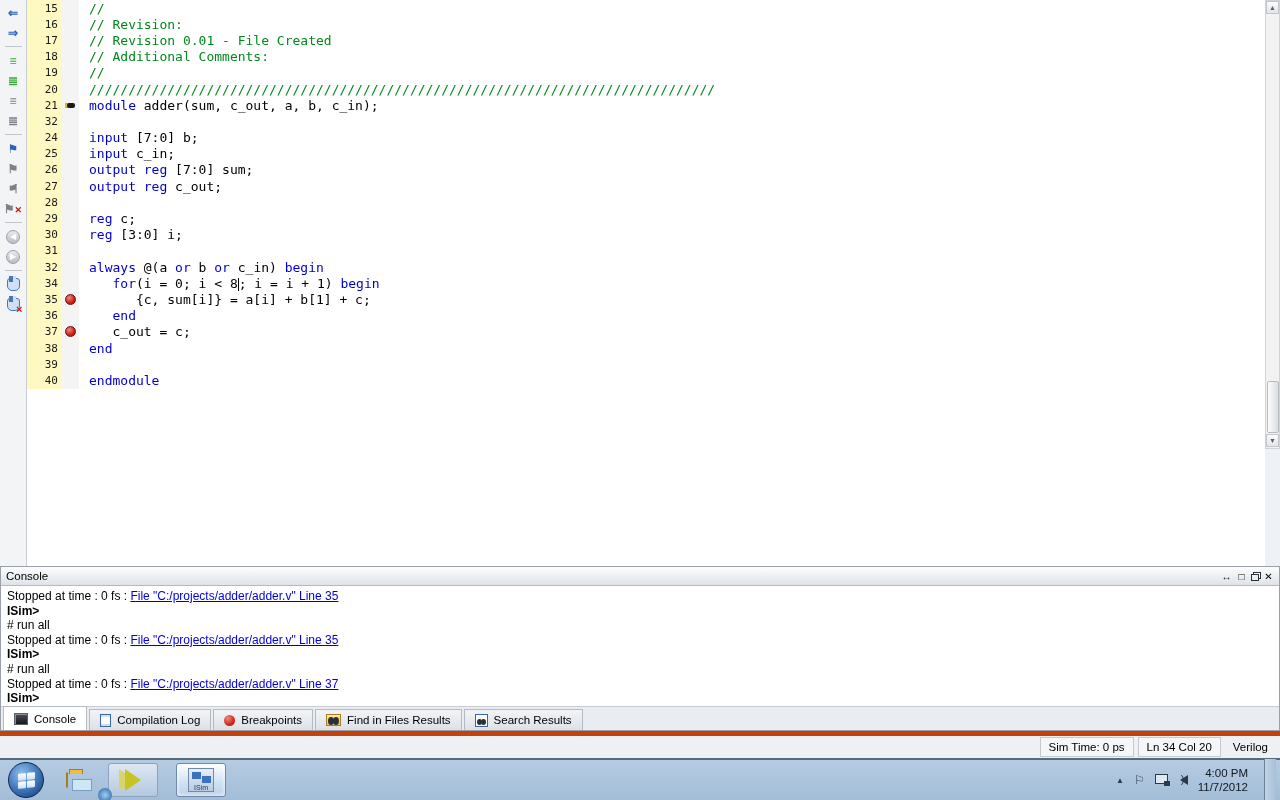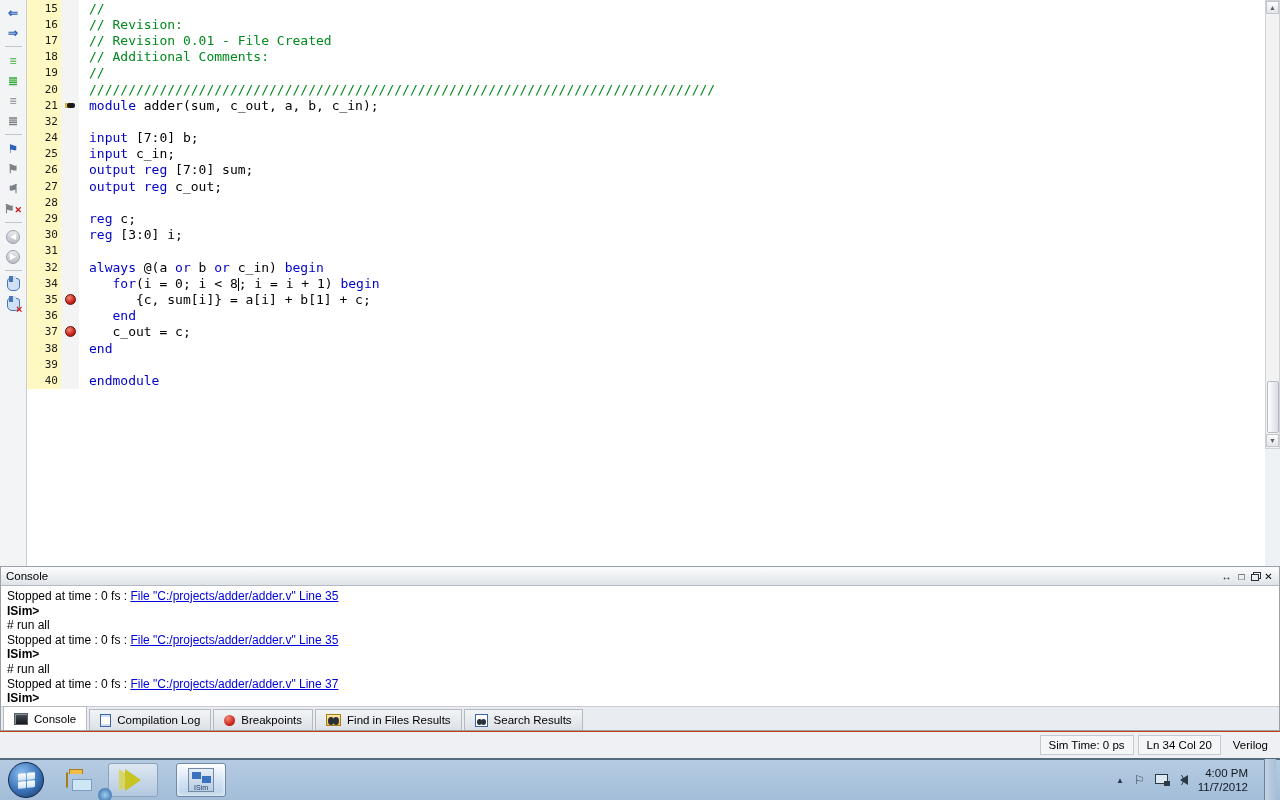--- a/index.html
+++ b/index.html
@@ -202,21 +202,21 @@
   .i-log { width:11px; height:13px; background:#fff; border:1px solid #3a66a8; box-shadow:inset 0 2px 0 #cfe0f4,inset 0 -2px 0 #cfe0f4; }
   .i-bpdot { width:11px; height:11px; border-radius:50%; background:radial-gradient(circle at 35% 30%, #f08a7a, #cc2218 65%, #8e1208); }
   .i-searchdoc { width:13px; height:13px; background:#fff; border:1px solid #3a66a8; position:relative; }
   .i-searchdoc::before,.i-searchdoc::after { content:""; position:absolute; bottom:1px; width:5px; height:6px; border-radius:50%; background:#2a3038; }
   .i-searchdoc::before { left:1px; } .i-searchdoc::after { right:1px; }
   .i-binocfolder { width:15px; height:12px; background:linear-gradient(#ffe9a8,#f4c24c); border:1px solid #a87d1e; position:relative; }
   .i-binocfolder::before,.i-binocfolder::after { content:""; position:absolute; top:2px; width:6px; height:8px; border-radius:50%; background:#2a3038; }
   .i-binocfolder::before { left:1px; } .i-binocfolder::after { right:1px; }
 
   
-  #statusbar { position:absolute; left:0; top:731px; width:1280px; height:27px; background:#eef0f3; border-top:1px solid #c2410c;
+  #statusbar { position:absolute; left:0; top:731px; width:1280px; height:27px; background:#eef0f3; border-top:5px solid #c2410c;
     display:flex; align-items:center; justify-content:flex-end; padding-right:4px; gap:4px; font-size:11.5px; }
   .status-cell { border:1px solid #c6cad0; background:#f4f6f8; height:20px; display:flex; align-items:center; padding:0 8px; }
   .status-cell.plain { border:none; background:none; }
 
   
   #taskbar { position:absolute; left:0; top:758px; width:1280px; height:42px;
     background:linear-gradient(#b5cbe2,#a3bdd8); border-top:2px solid #54땄6b7c; border-top:2px solid #546b7c; display:flex; align-items:center; }
   #start-orb { width:36px; height:36px; margin-left:8px; border-radius:50%;
     background:radial-gradient(circle at 38% 32%, #8fc0f0, #3a72b8 55%, #17325e); border:1px solid #10264a; position:relative; }
   .flag-grid { position:absolute; left:9px; top:10px; width:17px; height:15px; transform:skewY(-6deg);

